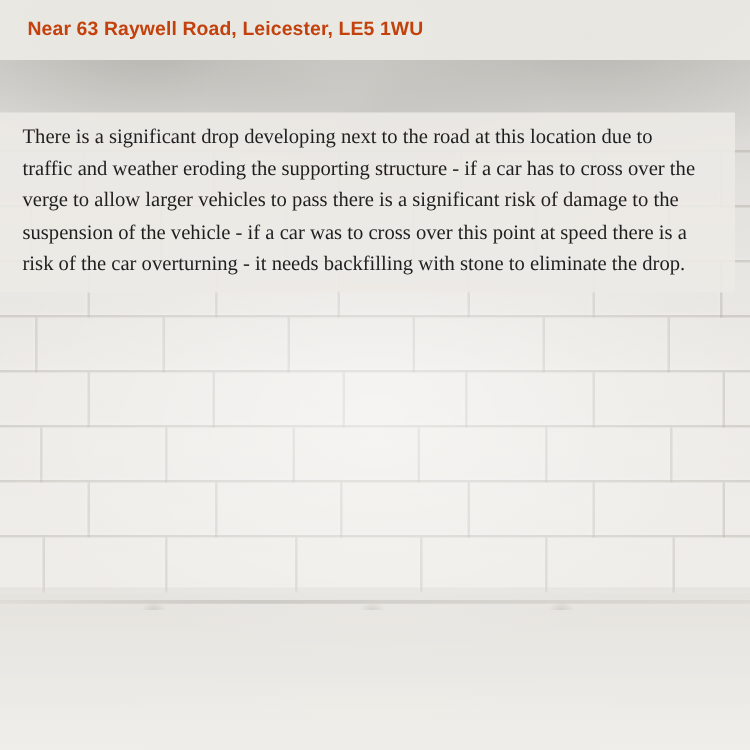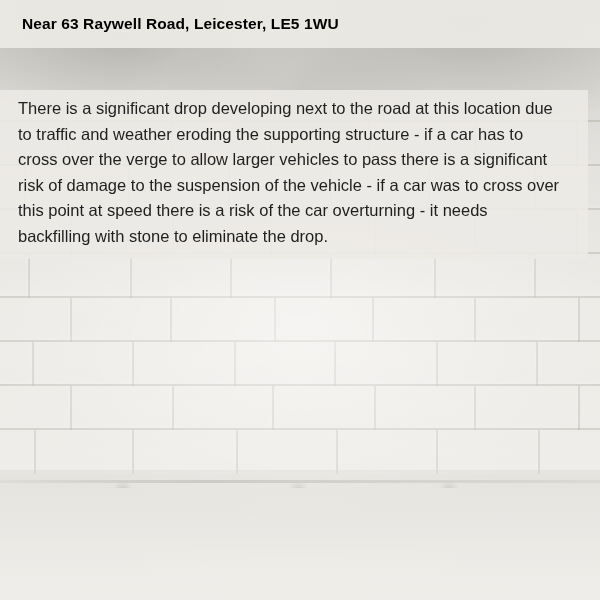--- a/index.html
+++ b/index.html
@@ -104,31 +104,32 @@
     height: 48px;
     display: flex;
     align-items: center;
     padding: 0 22px;
     box-sizing: border-box;
     background: rgba(236,234,229,0.92);
   }
   .title-text {
     font-size: 15.5px;
     font-weight: bold;
-    color: #000000;
+    color: #c2410c;
     letter-spacing: 0.1px;
   }
 
   .description-block {
     position: absolute;
     left: 0; right: 12px;
     top: 90px;
     padding: 6px 24px 10px 18px;
     box-sizing: border-box;
     background: rgba(236,234,229,0.90);
+    font-family: Liberation Serif, serif;
   }
   .description-text {
     margin: 0;
     font-size: 16.5px;
     line-height: 25.5px;
     color: #1f1f1f;
   }
 </style>
 </head>
 <body>

